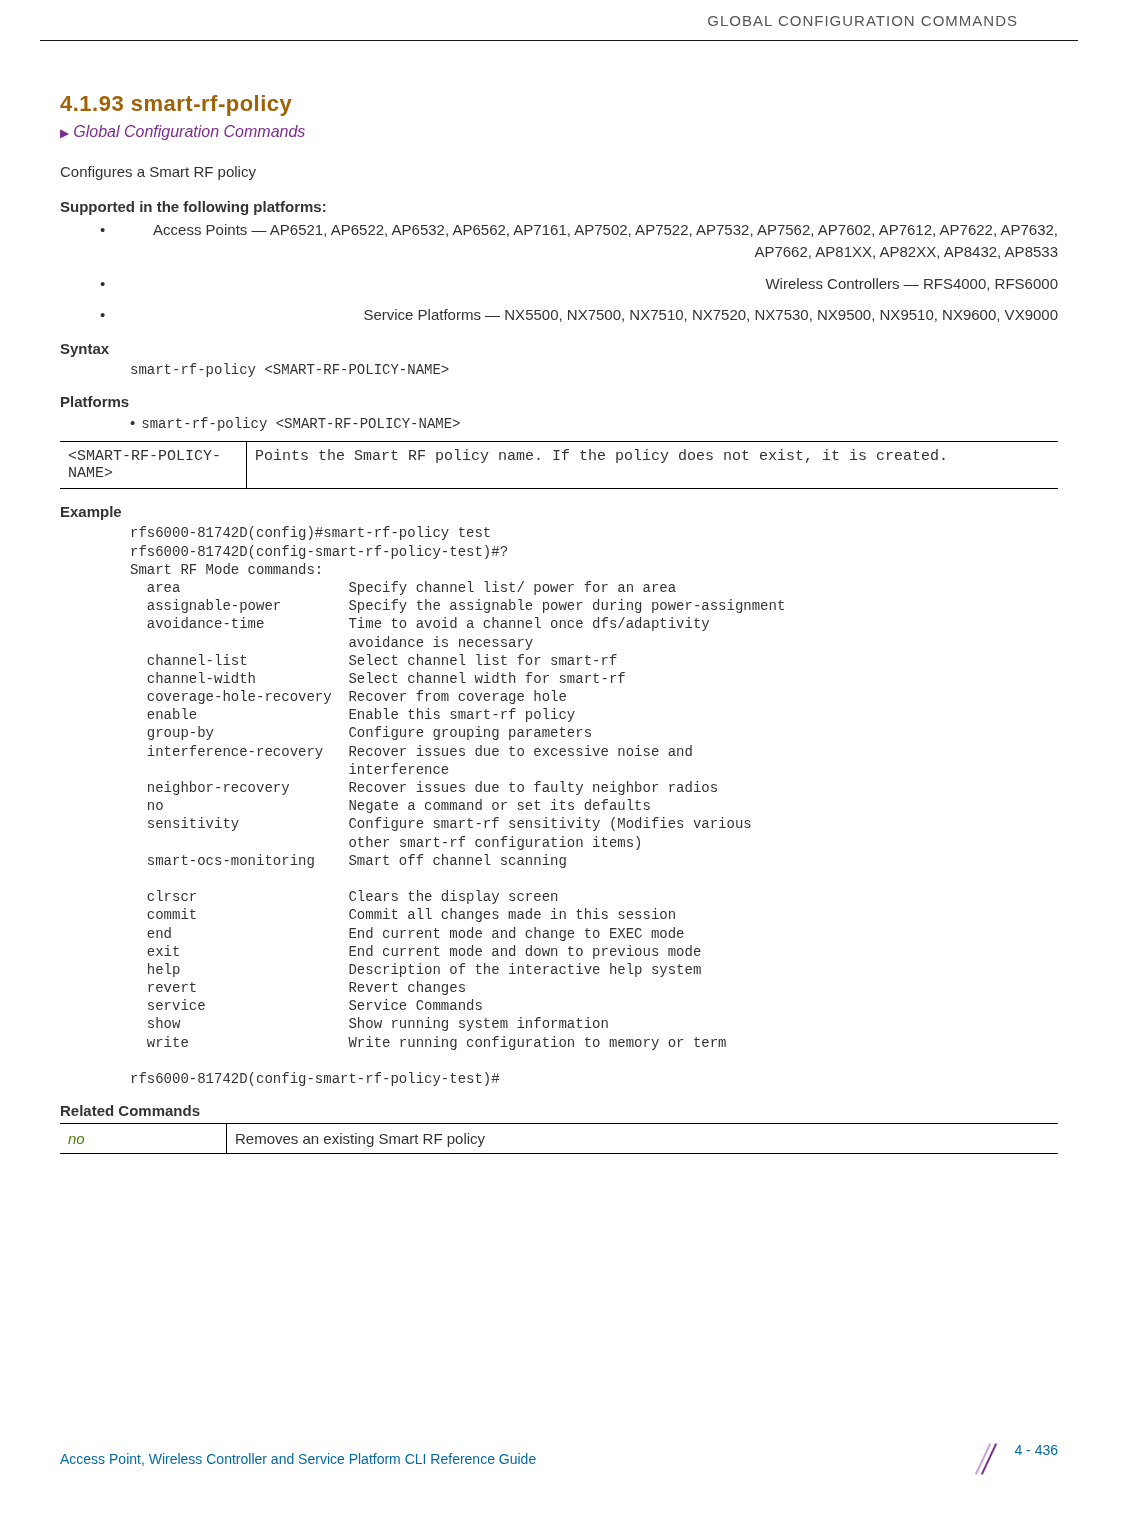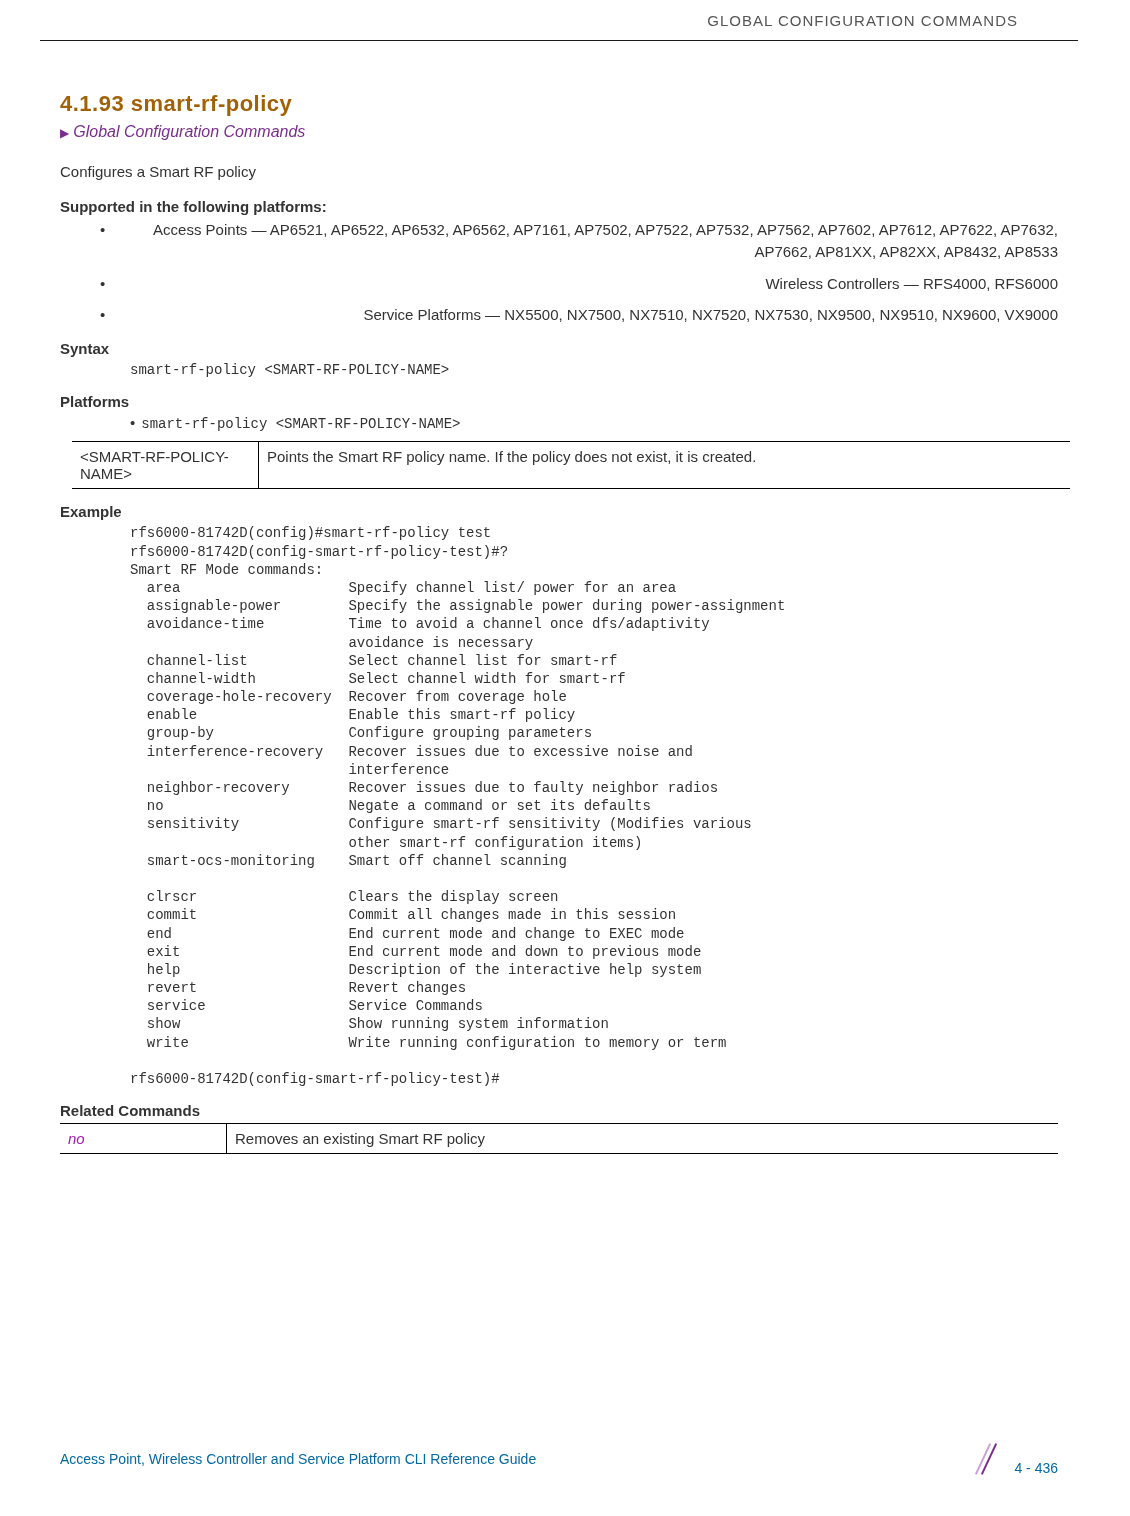--- a/index.html
+++ b/index.html
@@ -92,21 +92,22 @@
     margin: 2px 0 8px 0;
     font-family: inherit;
   }
   .param-line .bullet {
     font-family: inherit;
     margin-right: 6px;
   }
   table.param-table {
     width: 100%;
     border-collapse: collapse;
-    margin: 4px 0 12px 12px;
+    margin: 4px 0 12px 0;
+    font-family: Liberation Mono, monospace;
   }
   table.param-table td {
     border-top: 1px solid #000;
     border-bottom: 1px solid #000;
     padding: 6px 8px;
     vertical-align: top;
     font-size: 15px;
   }
   table.param-table td.left {
     border-right: 1px solid #000;
@@ -125,38 +126,38 @@
   table.related td {
     border-top: 1px solid #000;
     border-bottom: 1px solid #000;
     padding: 6px 8px;
     vertical-align: top;
     font-size: 15px;
   }
   table.related td.left {
     border-right: 1px solid #000;
     width: 150px;
-    color: #a21caf;
+    color: #4d7c0f;
     font-style: italic;
     margin-left: 12px;
   }
   .footer {
     position: absolute;
     bottom: 40px;
     left: 60px;
     right: 60px;
     display: flex;
     justify-content: space-between;
     align-items: center;
     font-size: 14px;
     color: #0369a1;
   }
   .footer .pagenum {
     display: flex;
-    align-items: flex-end;
+    align-items: flex-start;
     gap: 14px;
   }
   .footer .slash {
     width: 22px;
     height: 34px;
     position: relative;
   }
   .footer .slash::before,
   .footer .slash::after {
     content: "";

